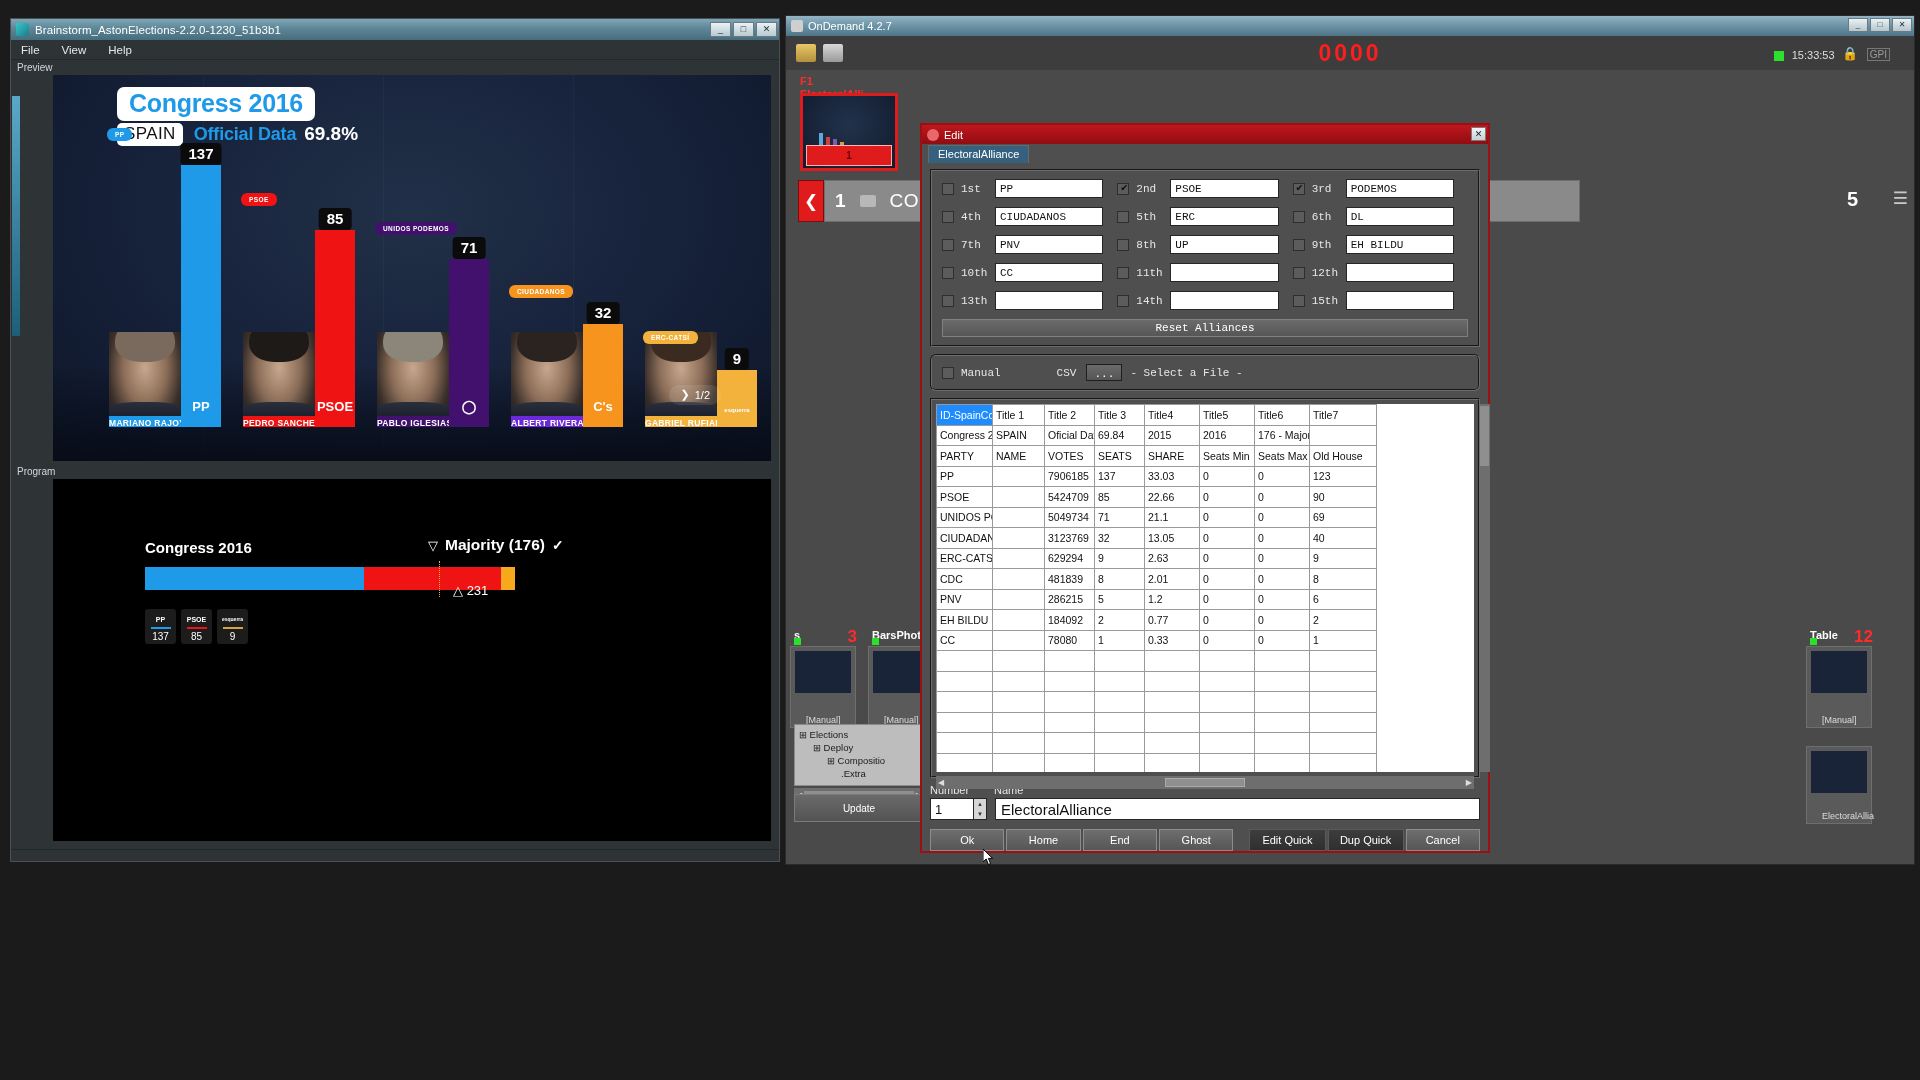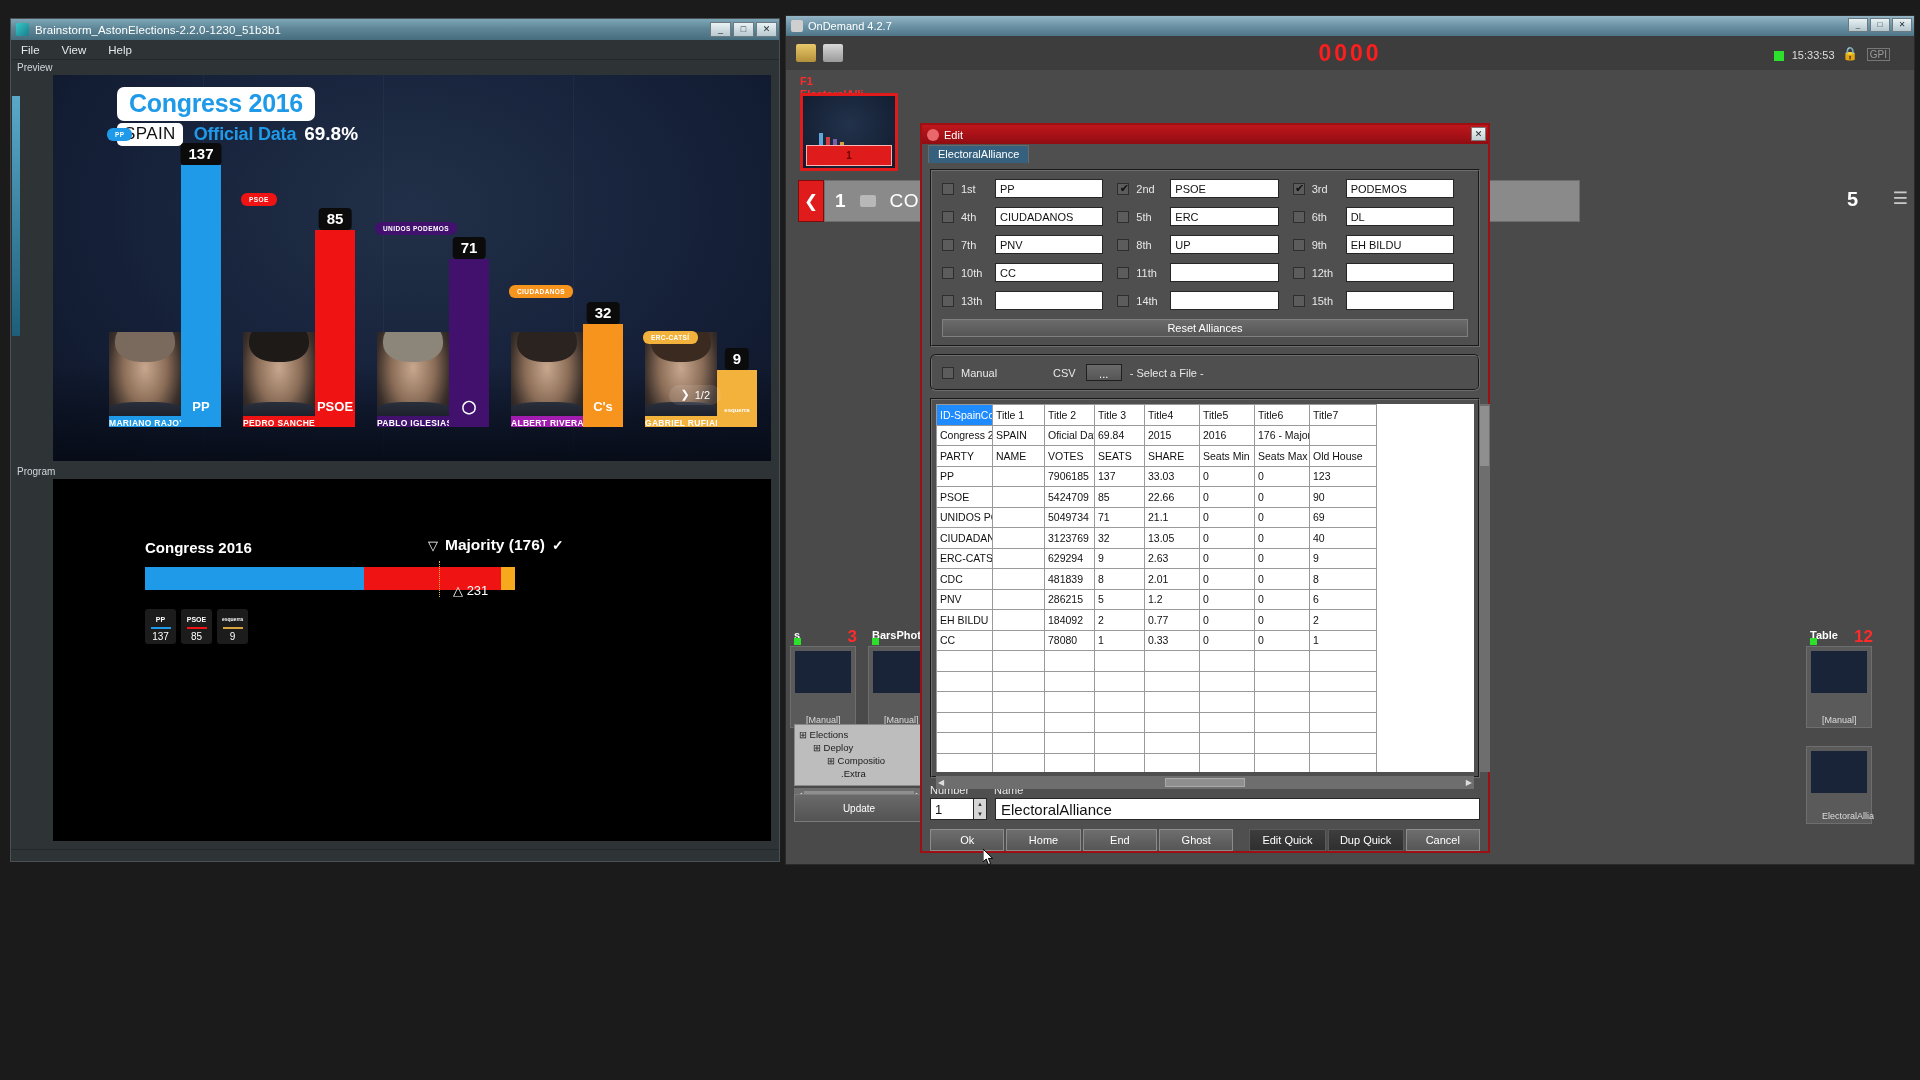--- a/index.html
+++ b/index.html
@@ -267,21 +267,21 @@
     color:#222; font-size:9px; display:flex; align-items:center; justify-content:center;
   }
   #em-tabs { height:19px; flex:0 0 19px; background:#4f4f4f; display:flex; align-items:flex-end; padding-left:6px; }
   #em-tab {
     background:#35617f; color:#fff; font-size:11px; padding:2px 9px 3px;
     border:1px solid #6a6a6a; border-bottom:none;
   }
   #em-content { flex:1 1 auto; position:relative; padding:6px 8px 0; }
 
   .group {
-    border:2px groove #6d6d6d; background:#4f4f4f; padding:8px 10px;
+    border:2px groove #6d6d6d; background:#4f4f4f; padding:8px 10px;font-family:Liberation Mono, monospace;
   }
   .arow { display:flex; align-items:center; margin-bottom:9px; }
   .acell { display:flex; align-items:center; width:33.33%; }
   .cbx {
     width:12px; height:12px; background:#5c5c5c; border:1px solid #2e2e2e;
     margin-right:7px; flex:0 0 12px; position:relative;
   }
   .cbx.on::after {
     content:"✔"; position:absolute; left:0; top:-3px; width:12px;
     color:#111; font-size:11px; text-align:center; line-height:14px;
@@ -437,21 +437,21 @@
               <div class="seatbox">71</div>
               <div class="partychip" style="background: rgb(66, 17, 110); margin-bottom: 24px; left: -74px;">UNIDOS PODEMOS</div>
               <div class="logo-in-bar" style="font-size: 13px;">◯</div>
             </div>
           </div>
           <div class="cand">
             <div class="photo">
               <div class="face"></div>
               <div class="hair" style="background:#2a2320"></div>
               <div class="suit"></div>
-              <div class="namechip" style="background: #a21caf; color: rgb(255, 255, 255);">ALBERT RIVERA</div>
+              <div class="namechip" style="background: #6d28d9; color: rgb(255, 255, 255);">ALBERT RIVERA</div>
             </div>
             <div class="bar" style="height: 103px; background: rgb(247, 148, 30);">
               <div class="seatbox">32</div>
               <div class="partychip" style="background: rgb(247, 148, 30); margin-bottom: 26px; left: -74px;">CIUDADANOS</div>
               <div class="logo-in-bar" style="font-size: 13px;">C's</div>
             </div>
           </div>
           <div class="cand">
             <div class="photo">
               <div class="face"></div>

